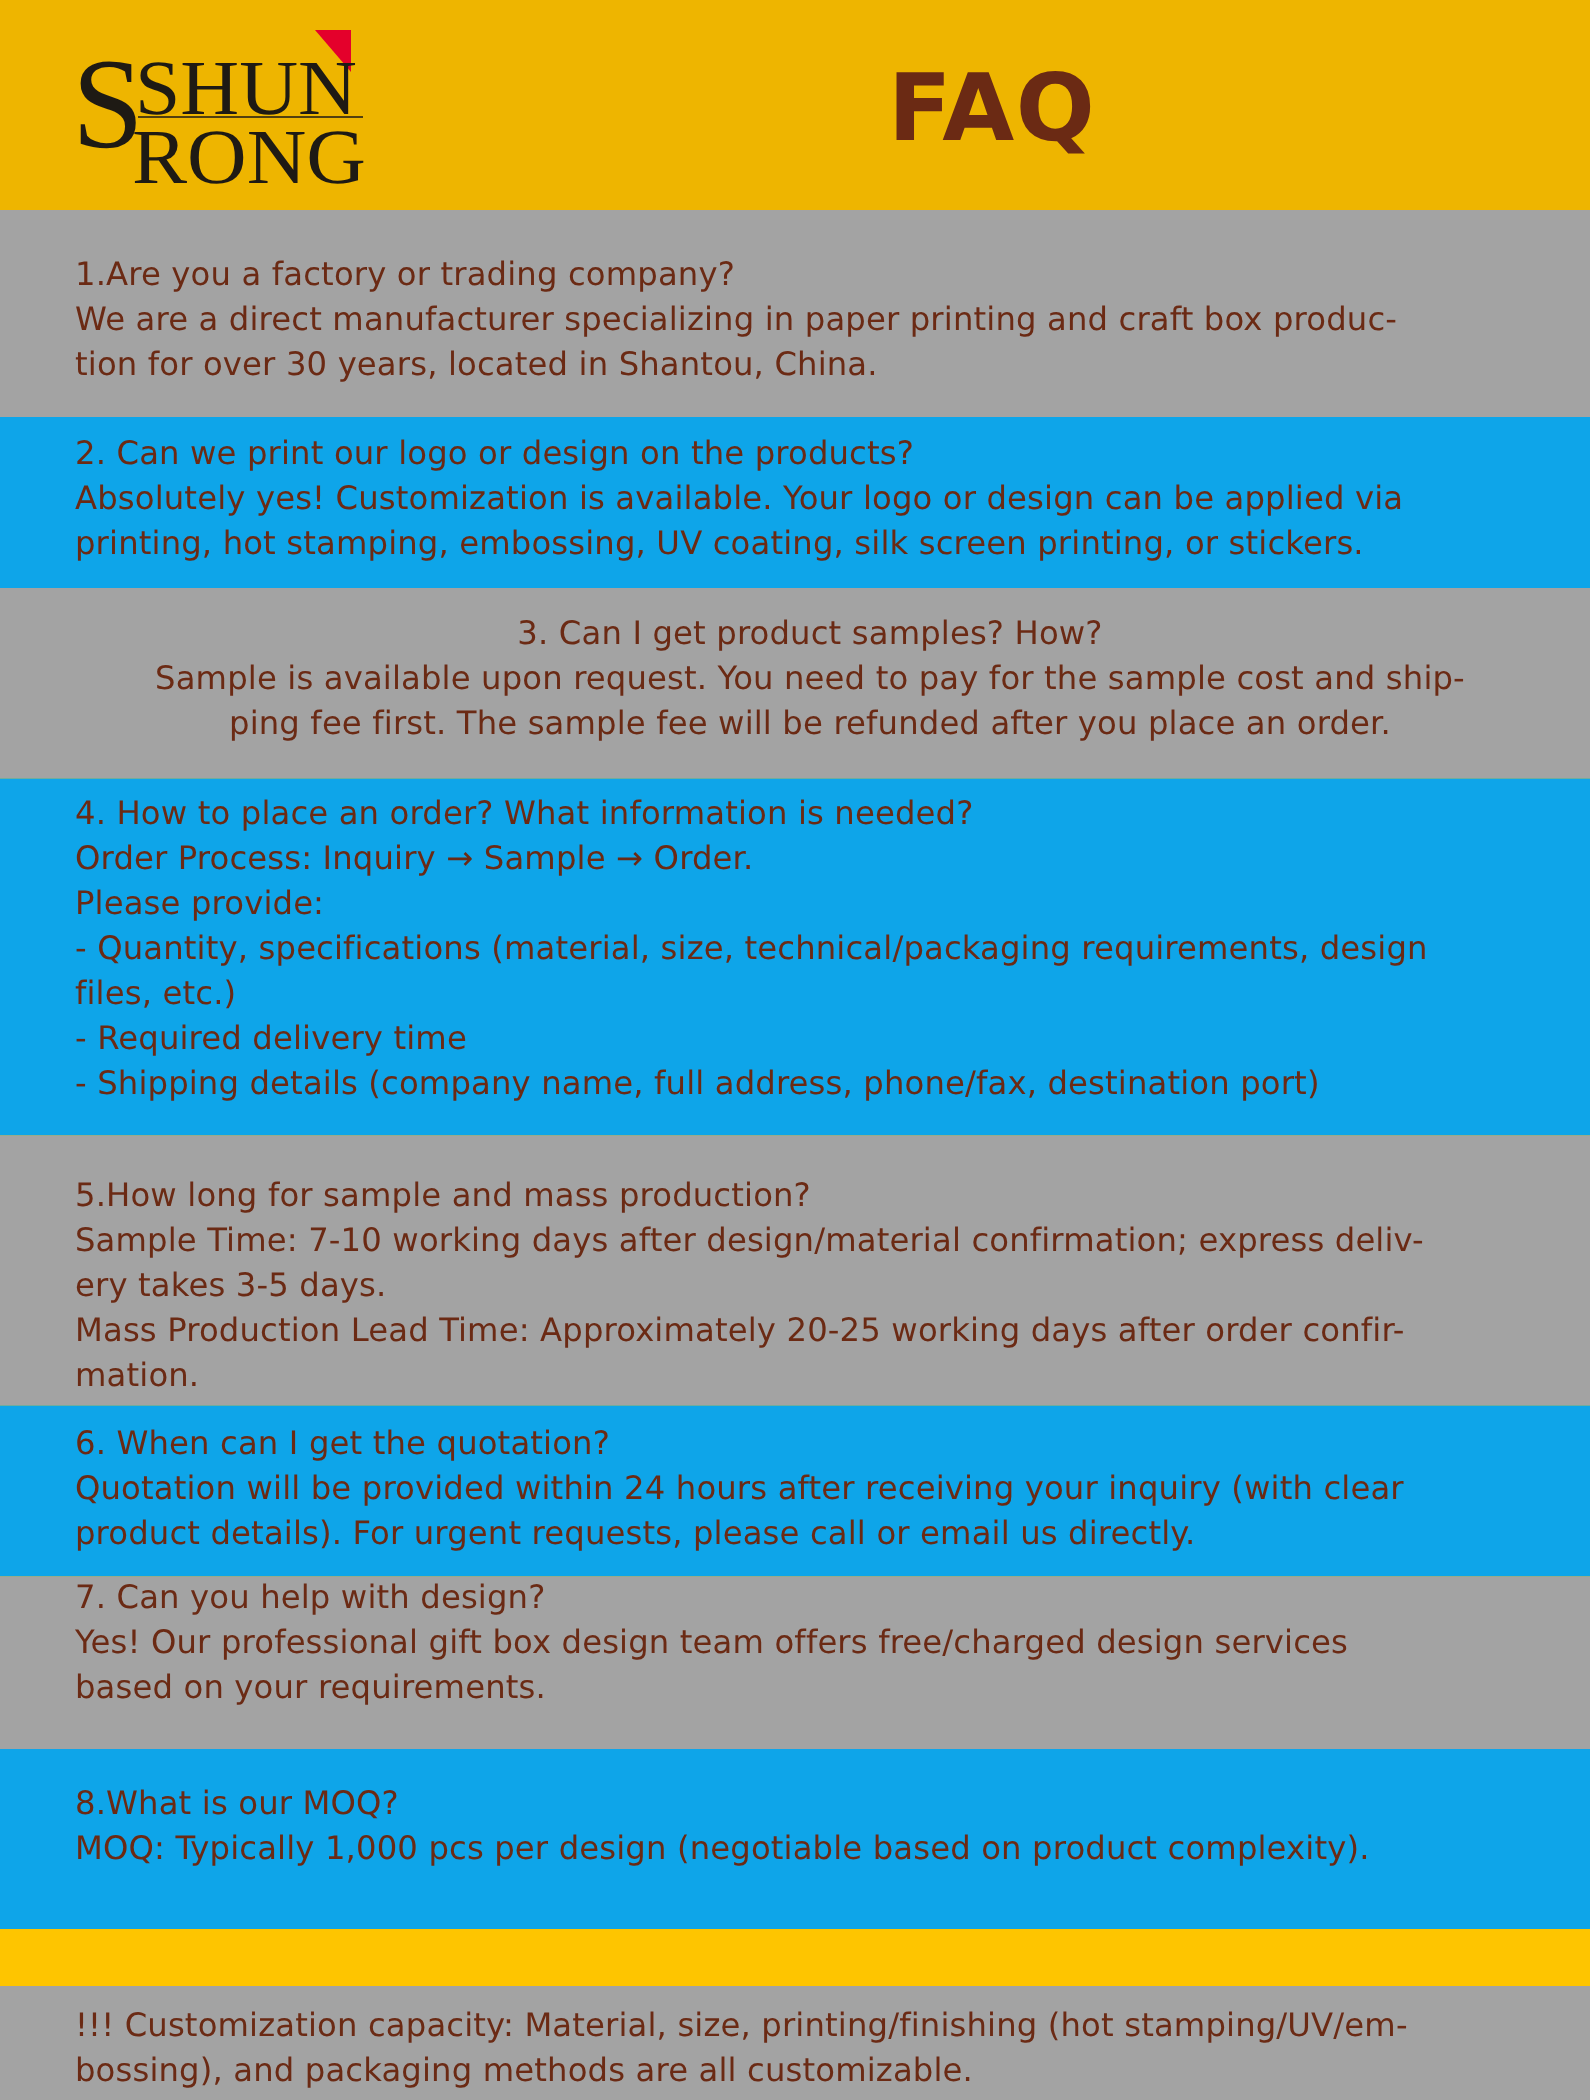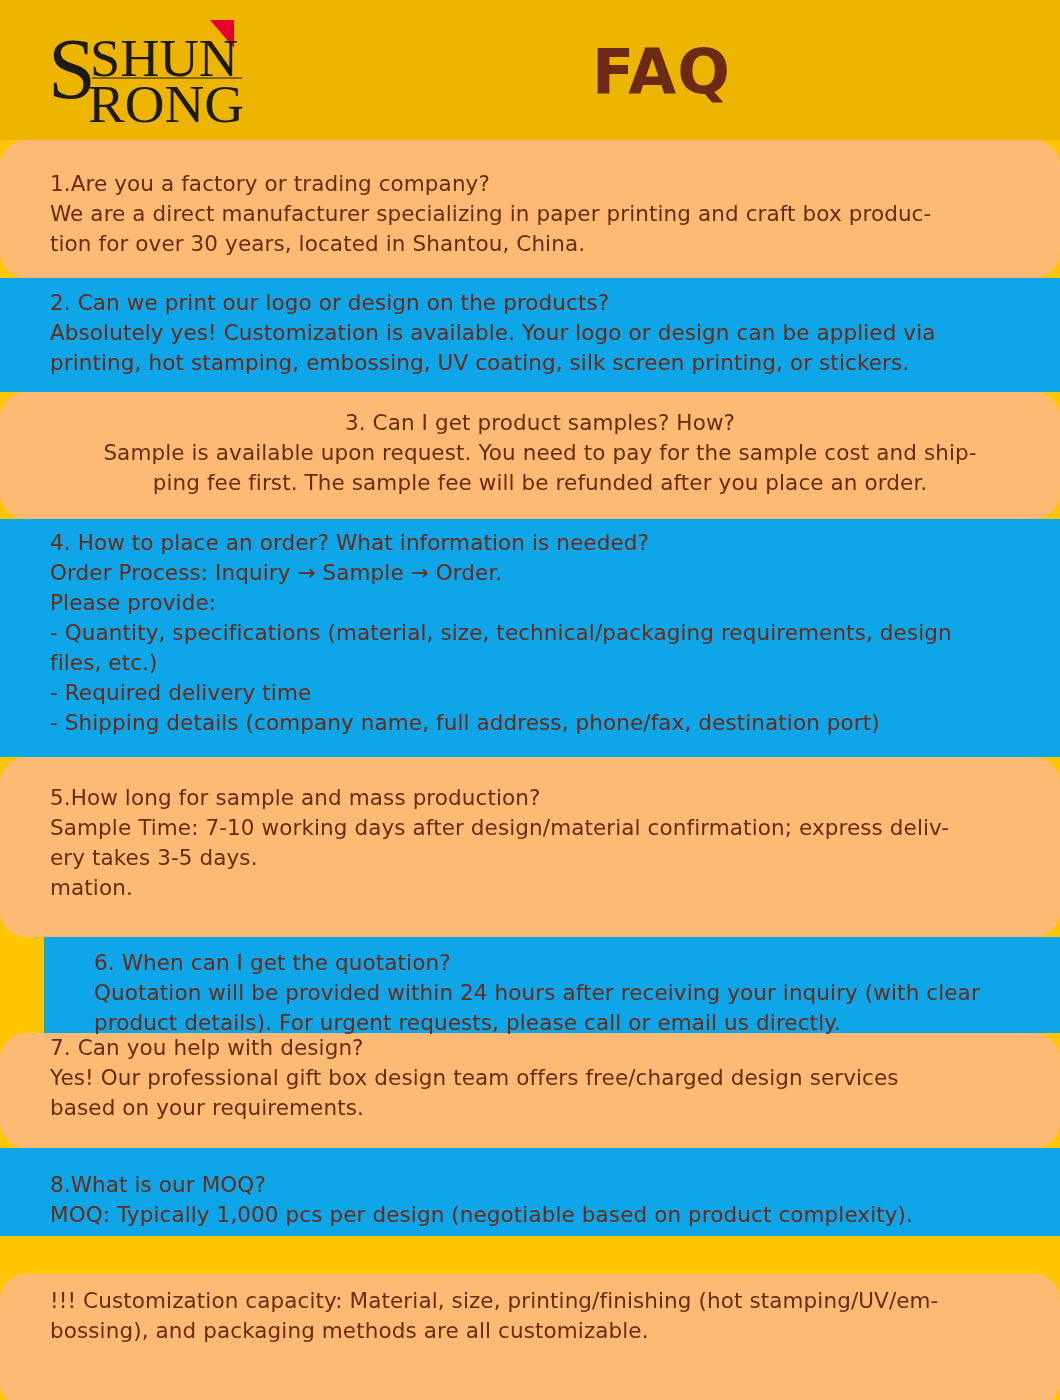--- a/index.html
+++ b/index.html
@@ -17,21 +17,21 @@
   }
   .faq-title {
     position: absolute; left: 592px; top: 40px;
     font-size: 62px; font-weight: bold; color: #6B2A14; letter-spacing: 1px;
     line-height: 64px;
   }
   .section {
     box-sizing: border-box; padding-left: 50px; padding-right: 30px;
   }
   .section.dark { background: #0ea5e9; }
-  .section.light { background: #fdba74; border-radius: 26px; }
+  .section.light { background: #a3a3a3; }
   .line {
     display: block; font-size: 21.5px; line-height: 30px; white-space: nowrap;
     letter-spacing: 0.1px;
   }
 </style>
 </head>
 <body>
 
 <div class="header">
   <svg class="logo" viewBox="0 0 200 104" xmlns="http://www.w3.org/2000/svg">
@@ -71,33 +71,34 @@
       <span class="line">Please provide:</span>
       <span class="line">- Quantity, specifications (material, size, technical/packaging requirements, design</span>
       <span class="line">files, etc.)</span>
       <span class="line">- Required delivery time</span>
       <span class="line">- Shipping details (company name, full address, phone/fax, destination port)</span>
     </div>
     <div class="section light" style="height: 180px; padding-top: 26px;">
       <span class="line">5.How long for sample and mass production?</span>
       <span class="line">Sample Time: 7-10 working days after design/material confirmation; express deliv-</span>
       <span class="line">ery takes 3-5 days.</span>
+      <span class="line">Mass Production Lead Time: Approximately 20-25 working days after order confir-</span>
       <span class="line">mation.</span>
     </div>
-    <div class="section dark" style="height: 96px; padding-top: 11px; margin-left: 44px;">
+    <div class="section dark" style="height: 114px; padding-top: 11px;">
       <span class="line">6. When can I get the quotation?</span>
       <span class="line">Quotation will be provided within 24 hours after receiving your inquiry (with clear</span>
       <span class="line">product details). For urgent requests, please call or email us directly.</span>
     </div>
     <div class="section light" style="height: 115px; ">
       <span class="line">7. Can you help with design?</span>
       <span class="line">Yes! Our professional gift box design team offers free/charged design services</span>
       <span class="line">based on your requirements.</span>
     </div>
-    <div class="section dark" style="height: 88px; padding-top: 22px;">
+    <div class="section dark" style="height: 120px; padding-top: 22px;">
       <span class="line">8.What is our MOQ?</span>
       <span class="line">MOQ: Typically 1,000 pcs per design (negotiable based on product complexity).</span>
     </div>
     <div class="section light" style="height: 134px; padding-top: 12px; margin-top: 38px;">
       <span class="line">!!! Customization capacity: Material, size, printing/finishing (hot stamping/UV/em-</span>
       <span class="line">bossing), and packaging methods are all customizable.</span>
     </div>
   </div>
 
 </body></html>

